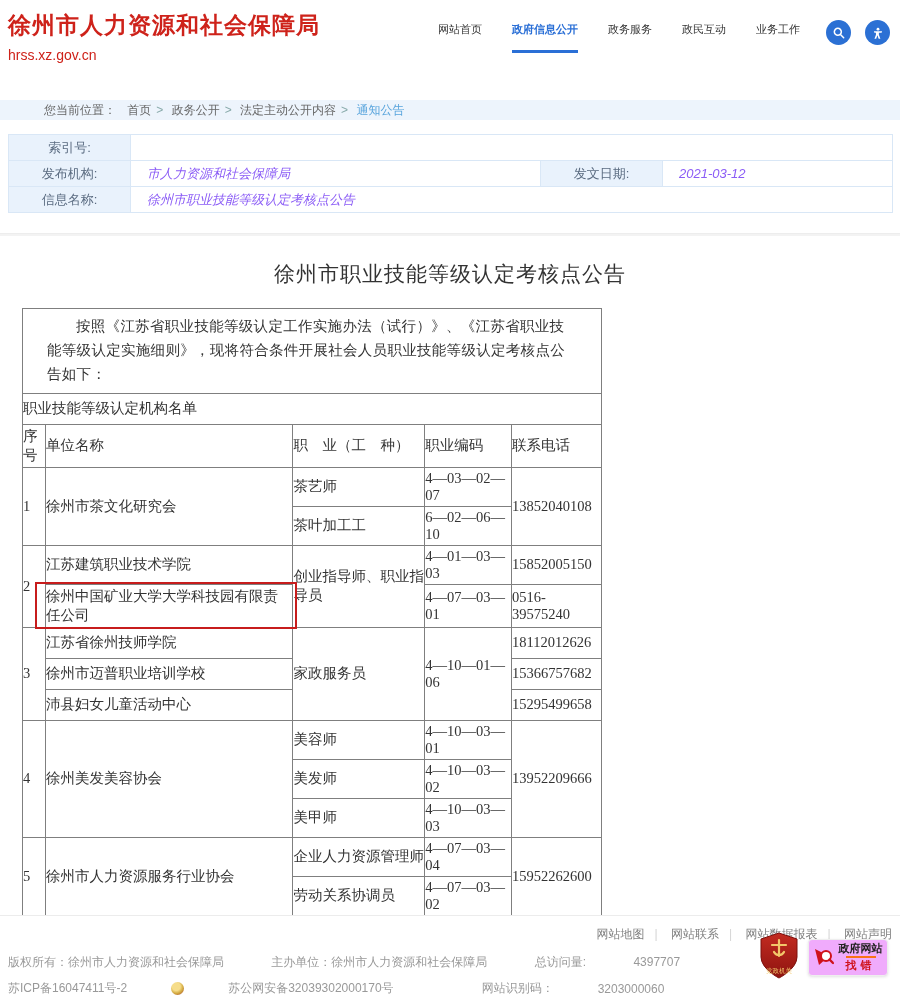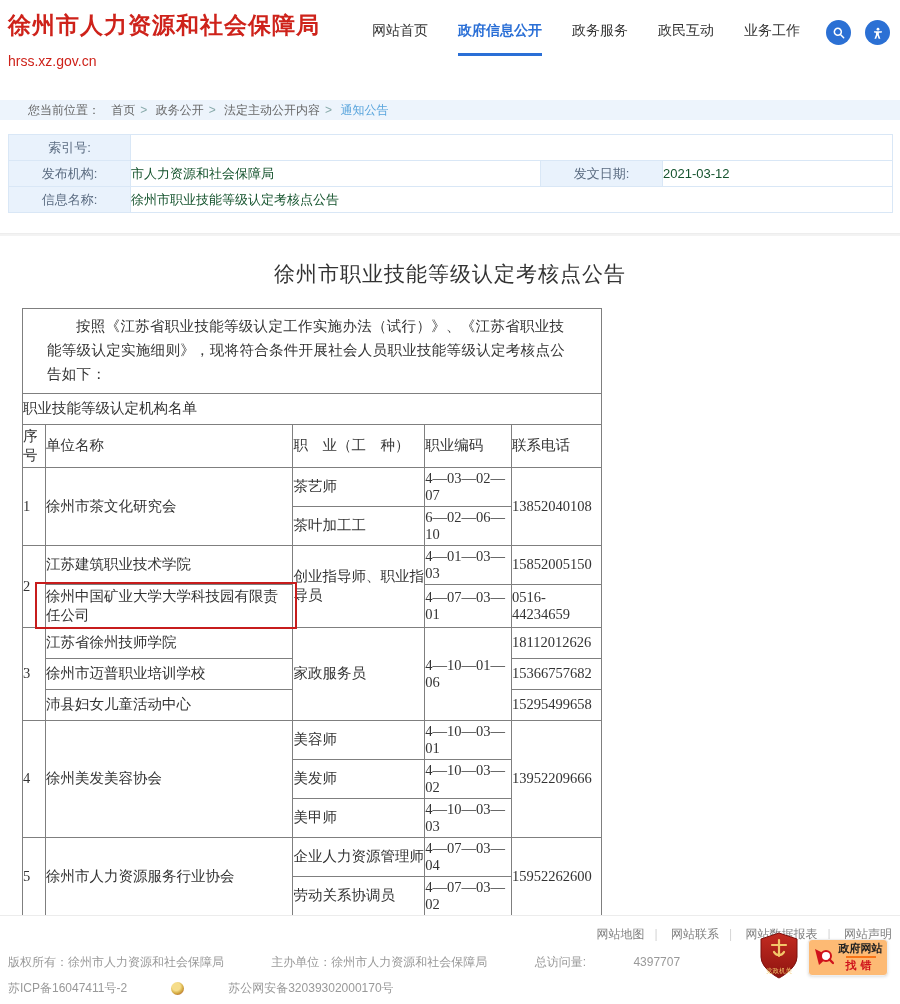--- a/index.html
+++ b/index.html
@@ -5,38 +5,38 @@
   * { margin:0; padding:0; box-sizing:border-box; }
   html,body { width:900px; }
   body {
     height:1004px; position:relative; background:#fff; overflow:hidden;
     font-family:"Liberation Sans","DejaVu Sans",sans-serif; color:#333;
   }
   
   .site-header { height:100px; padding:12px 10px 0 8px; display:flex; justify-content:space-between; }
   .logo-block { line-height:1.2; }
   .site-title { font-size:23px; font-weight:bold; color:#ce221a; letter-spacing:1px; }
-  .site-url { font-size:14px; color:#ce221a; margin-top:13px; }
+  .site-url { font-size:14px; color:#ce221a; margin-top:7px; }
   .header-right { display:flex; align-items:flex-start; margin-top:10px; }
   .top-nav { display:flex; gap:30px; }
-  .nav-item { font-size:14px; color:#333; padding-bottom:13px; cursor:pointer; border-bottom:3px solid transparent; white-space:nowrap;font-family:Liberation Serif, serif; }
+  .nav-item { font-size:11px; color:#333; padding-bottom:13px; cursor:pointer; border-bottom:3px solid transparent; white-space:nowrap;font-family:Liberation Serif, serif; }
   .nav-item.active { color:#2a6fd6; font-weight:bold; border-bottom-color:#2a6fd6; }
   .hdr-icons { display:flex; gap:14px; margin-left:26px; margin-top:-2px; }
   .icon-circle { width:25px; height:25px; border-radius:50%; background:#2b70d4; display:flex; align-items:center; justify-content:center; cursor:pointer; }
   
-  .breadcrumb-bar { height:20px; background:#edf4fc; font-size:12px; color:#666; line-height:20px; padding-left:28px; }
+  .breadcrumb-bar { height:20px; background:#edf4fc; font-size:12px; color:#666; line-height:20px; padding-left:44px; }
   .breadcrumb-bar .sep { color:#8aa; margin:0 5px; }
   .crumb { color:#666; cursor:pointer; }
   .crumb.current { color:#58a4dc; }
   .crumb-prefix { margin-right:8px; }
   
   .meta-table { margin:14px 8px 0; width:884px; border-collapse:collapse; table-layout:fixed; }
   .meta-table td { border:1px solid #d9e7f6; height:26px; font-size:13px; }
   .m-label { background:#e9f2fc; text-align:center; color:#5a6b80; }
-  .m-val { color:#14532d; }
+  .m-val { padding-left:16px; color:#8b5cf6;font-style:italic; }
   
   .divider { margin-top:20px; height:3px; background:#f3f3f3; border-top:1px solid #ededed; }
   .article-title { margin-top:24px; text-align:center; font-size:21px; color:#333; letter-spacing:1px; }
   
   .doc-table { margin:20px 0 0 22px; width:580px; border-collapse:collapse; font-family:"Liberation Serif","DejaVu Serif",serif; }
   .doc-table td { border:1px solid #7f7f7f; font-size:14.5px; color:#333; padding:2px 0; height:31px; vertical-align:middle; }
   .doc-table .intro-cell { height:62px; padding:6px 24px; }
   .intro-text { text-indent:2em; line-height:1.65; letter-spacing:.3px; }
   .sec-cell { height:34px; }
   .hdr-row td { height:28px; }
@@ -51,21 +51,21 @@
   .f-links .fl { cursor:pointer; }
   .f-links .fsep { color:#d5d5d5; margin:0 10px; }
   .f-line2 { margin-top:11px; }
   .f-line2 span, .f-line3 span { margin-right:44px; }
   .f-line3 { margin-top:9px; display:flex; align-items:center; }
   .f-line3 .seg { margin-right:44px; display:flex; align-items:center; }
   .police-icon { display:inline-block; width:13px; height:13px; border-radius:50%;
     background:radial-gradient(circle at 40% 35%, #f6dd8a 0 35%, #d2a93f 60%, #a2322a 100%);
     margin-right:4px; }
   .badge-shield { position:absolute; right:100px; top:16px; cursor:pointer; }
-  .badge-find { position:absolute; right:12px; top:23px; width:80px; height:37px; background:#fdba74;
+  .badge-find { position:absolute; right:12px; top:23px; width:80px; height:37px; background:#f0abfc;
     border:1px solid #eee; border-radius:4px; box-shadow:0 1px 3px rgba(0,0,0,.12);
     display:flex; align-items:center; justify-content:center; gap:5px; cursor:pointer; }
   .find-texts { display:flex; flex-direction:column; align-items:center; line-height:1.25; }
   .find-top { font-size:11px; font-weight:bold; color:#222; }
   .find-bottom { font-size:11px; font-weight:bold; color:#cf121b; letter-spacing:4px; border-top:2px solid #f97316; padding-top:1px; }
 </style>
 </head>
 <body>
 
 <div class="site-header">
@@ -178,21 +178,21 @@
     <td rowspan="2">创业指导师、职业指导员</td>
     <td>4—01—03—03</td>
     <td>15852005150</td>
   </tr>
   <tr>
     <td class="hl-cell">
       <span>徐州中国矿业大学大学科技园有限责任公司</span>
       <div class="red-frame"></div>
     </td>
     <td>4—07—03—01</td>
-    <td>0516-44234659</td>
+    <td>0516-39575240</td>
   </tr>
 
   <tr>
     <td rowspan="3">3</td>
     <td>江苏省徐州技师学院</td>
     <td rowspan="3">家政服务员</td>
     <td rowspan="3">4—10—01—06</td>
     <td>18112012626</td>
   </tr>
   <tr>
@@ -257,20 +257,24 @@
   <div class="f-line2">
     <span>版权所有：徐州市人力资源和社会保障局</span>
     <span>主办单位：徐州市人力资源和社会保障局</span>
     <span><span>总访问量:</span> <span>4397707</span></span>
   </div>
   <div class="f-line3">
     <span class="seg">苏ICP备16047411号-2</span>
     <span class="seg">
         <span class="police-icon"></span>
         <span>苏公网安备32039302000170号</span>
+      </span>
+    <span class="seg">
+        <span>网站识别码：</span>
+        <span>3203000060</span>
       </span>
   </div>
 
   <div class="badge-shield">
     <svg width="42" height="48" viewBox="0 0 42 48">
       <defs>
           <linearGradient id="sg" x1="0" y1="0" x2="0" y2="1">
             <stop offset="0" stop-color="#c32b20"></stop>
             <stop offset="1" stop-color="#8e1410"></stop>
           </linearGradient>

